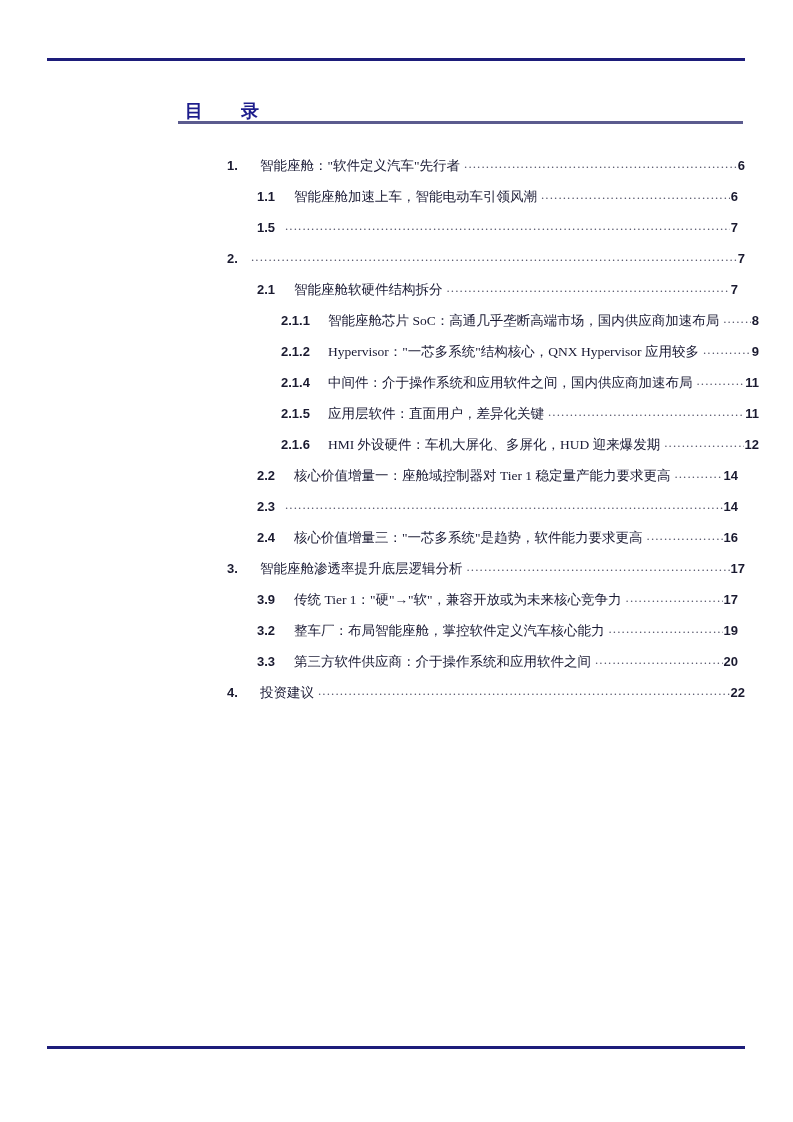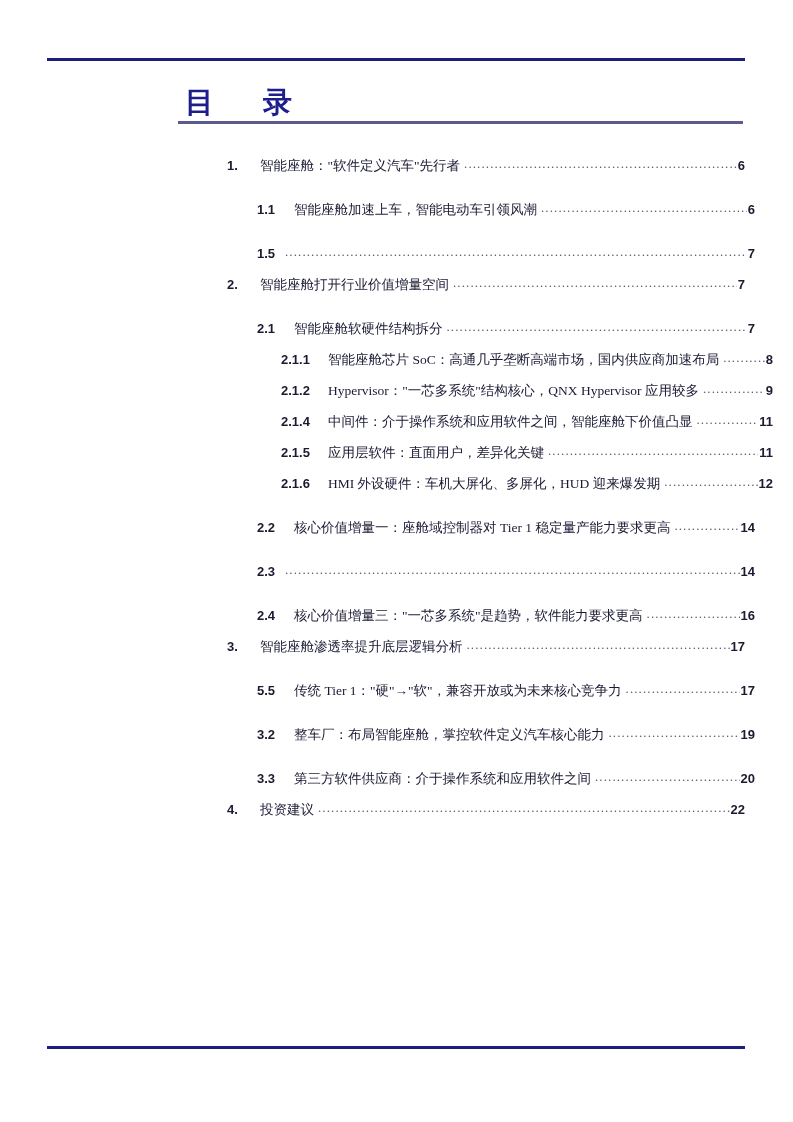--- a/index.html
+++ b/index.html
@@ -36,24 +36,24 @@
     top: 1046px;
     width: 698px;
     height: 3px;
     background: #1d1d7a;
   }
 
   
   .toc-heading {
     position: absolute;
     left: 185px;
-    top: 85px;
+    top: 94px;
     font-family: "DejaVu Serif", "Liberation Serif", serif;
     font-weight: bold;
-    font-size: 29px;
+    font-size: 18px;
     letter-spacing: 10px;
     color: #1d1d8c;
     line-height: 34px;
     white-space: pre;
   }
   .heading-rule {
     position: absolute;
     left: 178px;
     top: 121px;
     width: 565px;
@@ -120,22 +120,22 @@
     font-weight: bold;
     font-size: 13px;
     color: #1a1a30;
     flex: 0 0 auto;
     text-align: right;
     padding-left: 1px;
   }
 
   
   .lvl1 { padding-left: 227px; padding-right: 48px; }
-  .lvl2 { padding-left: 257px; padding-right: 38px; margin-top: 13px; }
-  .lvl3 { padding-left: 281px; padding-right: 20px; }
+  .lvl2 { padding-left: 257px; padding-right: 55px; }
+  .lvl3 { padding-left: 281px; padding-right: 34px; }
 
   .lvl1 .toc-num { min-width: 24px; }
   .lvl2 .toc-num { min-width: 28px; }
   .lvl3 .toc-num { min-width: 38px; }
 </style>
 </head>
 <body>
 
 <div class="page">
 
@@ -157,21 +157,20 @@
         <span class="toc-dots"></span>
         <span class="toc-page">6</span>
       </div>
       <div class="toc-row lvl2">
         <span class="toc-num">1.5</span>
         <span class="toc-dots"></span>
         <span class="toc-page">7</span>
       </div>
       <div class="toc-row lvl1">
         <span class="toc-num">2.</span>
-        <span class="toc-title">智能座舱打开行业价值增量空间</span>
         <span class="toc-dots"></span>
         <span class="toc-page">7</span>
       </div>
       <div class="toc-row lvl2">
         <span class="toc-num">2.1</span>
         <span class="toc-title">智能座舱软硬件结构拆分</span>
         <span class="toc-dots"></span>
         <span class="toc-page">7</span>
       </div>
       <div class="toc-row lvl3">
@@ -181,21 +180,21 @@
         <span class="toc-page">8</span>
       </div>
       <div class="toc-row lvl3">
         <span class="toc-num">2.1.2</span>
         <span class="toc-title">Hypervisor："一芯多系统"结构核心，QNX Hypervisor 应用较多</span>
         <span class="toc-dots"></span>
         <span class="toc-page">9</span>
       </div>
       <div class="toc-row lvl3">
         <span class="toc-num">2.1.4</span>
-        <span class="toc-title">中间件：介于操作系统和应用软件之间，智能座舱下价值凸显</span>
+        <span class="toc-title">中间件：介于操作系统和应用软件之间，国内供应商加速布局</span>
         <span class="toc-dots"></span>
         <span class="toc-page">11</span>
       </div>
       <div class="toc-row lvl3">
         <span class="toc-num">2.1.5</span>
         <span class="toc-title">应用层软件：直面用户，差异化关键</span>
         <span class="toc-dots"></span>
         <span class="toc-page">11</span>
       </div>
       <div class="toc-row lvl3">
@@ -221,21 +220,21 @@
         <span class="toc-dots"></span>
         <span class="toc-page">16</span>
       </div>
       <div class="toc-row lvl1">
         <span class="toc-num">3.</span>
         <span class="toc-title">智能座舱渗透率提升底层逻辑分析</span>
         <span class="toc-dots"></span>
         <span class="toc-page">17</span>
       </div>
       <div class="toc-row lvl2">
-        <span class="toc-num">5.5</span>
+        <span class="toc-num">3.9</span>
         <span class="toc-title">传统 Tier 1："硬"→"软"，兼容开放或为未来核心竞争力</span>
         <span class="toc-dots"></span>
         <span class="toc-page">17</span>
       </div>
       <div class="toc-row lvl2">
         <span class="toc-num">3.2</span>
         <span class="toc-title">整车厂：布局智能座舱，掌控软件定义汽车核心能力</span>
         <span class="toc-dots"></span>
         <span class="toc-page">19</span>
       </div>

